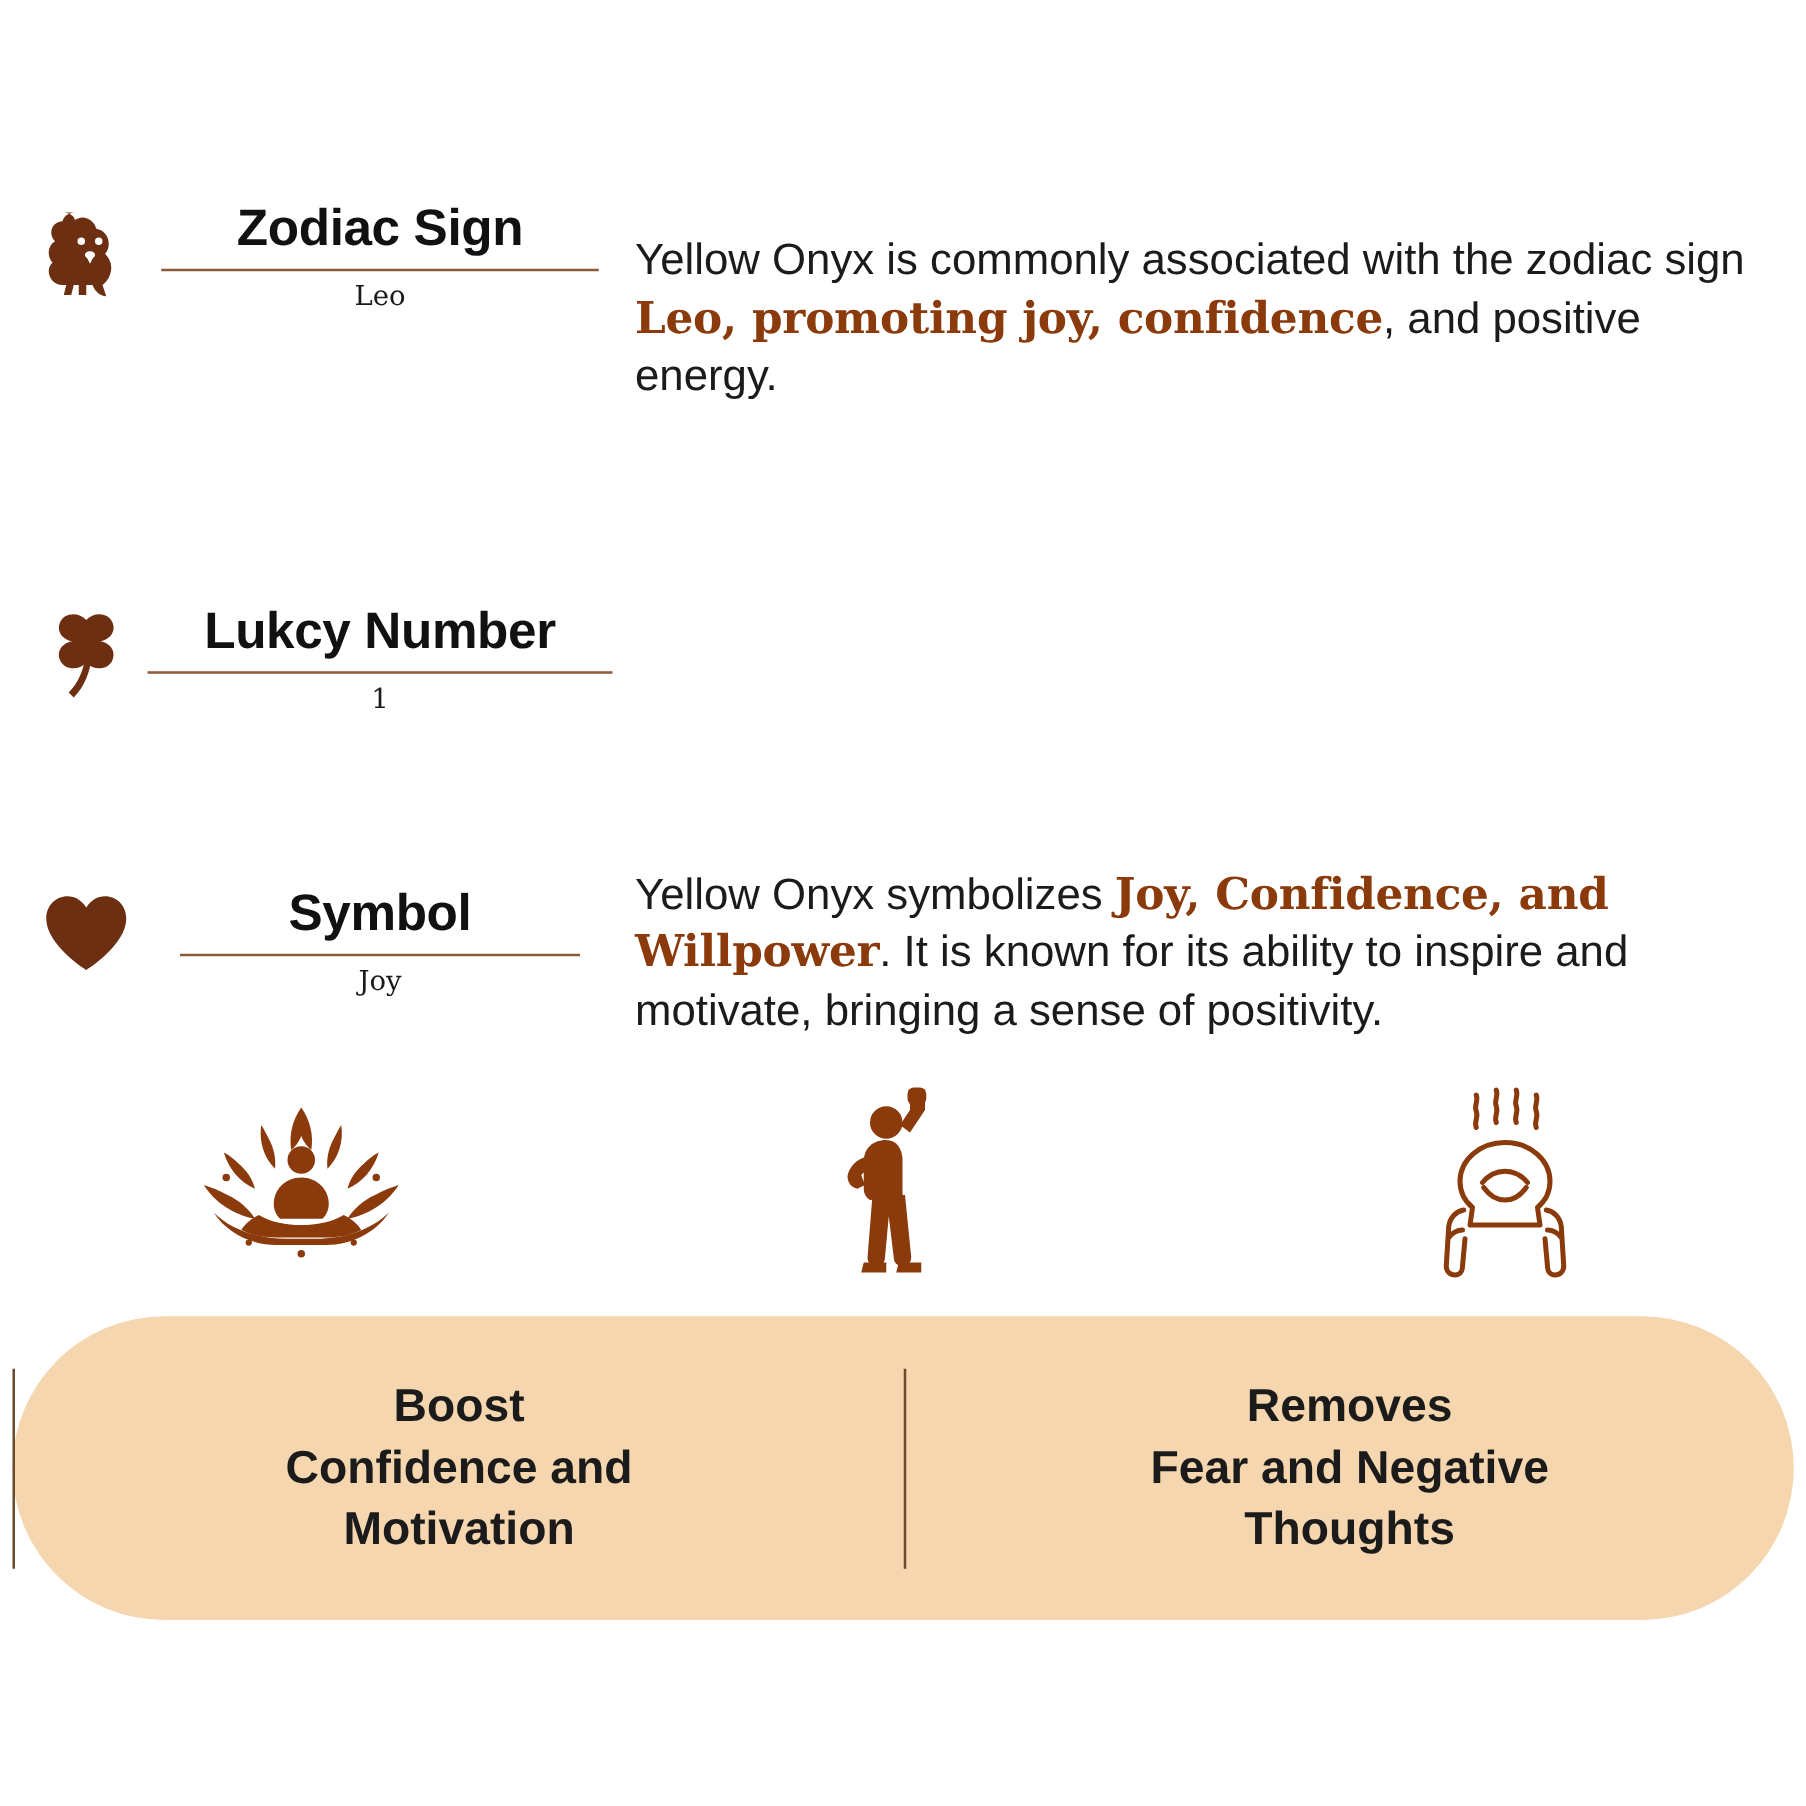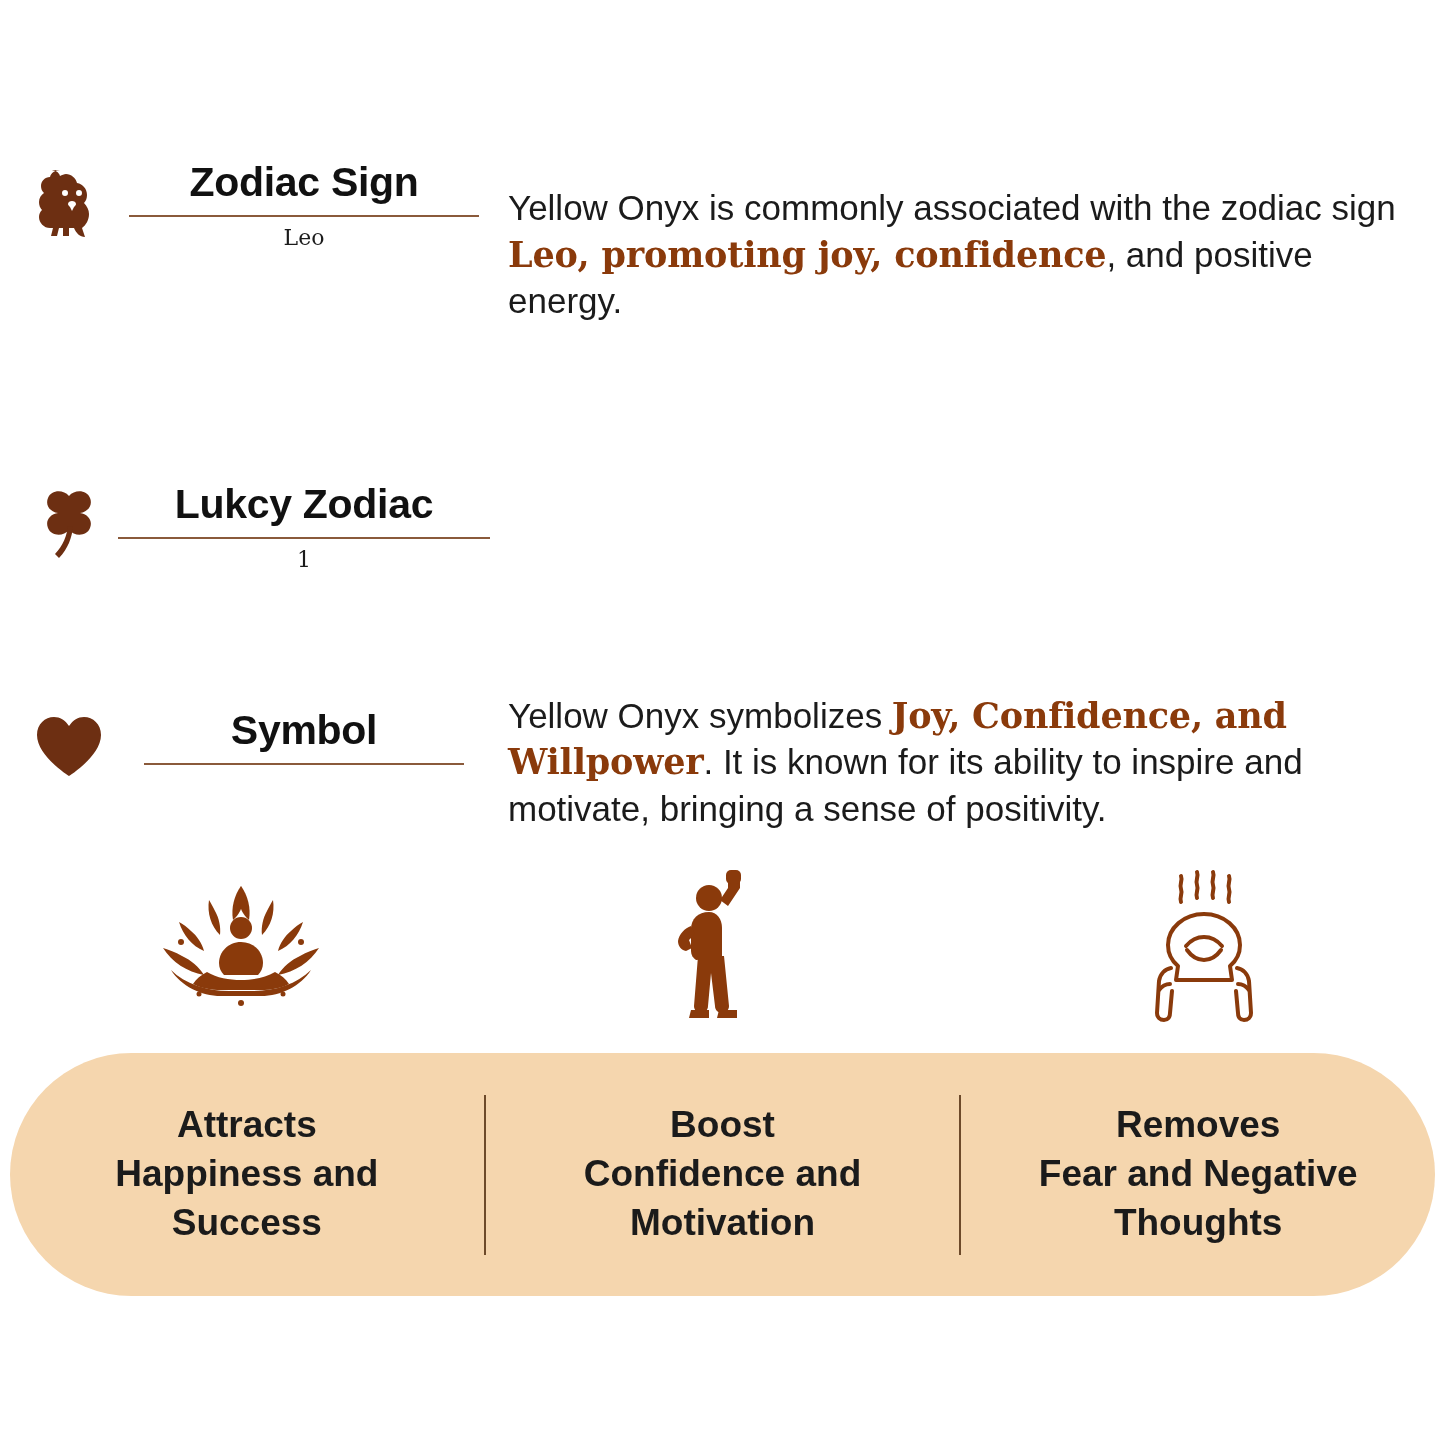--- a/index.html
+++ b/index.html
@@ -182,35 +182,36 @@
 
     <div class="attr-row" id="row-lucky">
       <div class="attr-left">
         <div class="attr-icon">
           <svg width="70" height="74" viewBox="0 0 70 74" fill="currentColor" aria-hidden="true">
             <path d="M35 8c-6-7-18-6-21 2-3 7 2 14 10 15-8 1-13 8-10 15 3 8 15 9 21 2 6 7 18 6 21-2 3-7-2-14-10-15 8-1 13-8 10-15-3-8-15-9-21-2z"></path>
             <path d="M34 38c-1 9-5 20-13 28l4 4c9-9 13-21 14-31z"></path>
           </svg>
         </div>
         <div class="attr-labels">
-          <div class="attr-title">Lukcy Zodiac</div>
+          <div class="attr-title">Lukcy Number</div>
           <div class="attr-value">1</div>
         </div>
       </div>
     </div>
 
     <div class="attr-row" id="row-symbol">
       <div class="attr-left">
         <div class="attr-icon">
           <svg width="72" height="64" viewBox="0 0 72 64" fill="currentColor" aria-hidden="true">
             <path d="M36 62S4 42 4 21C4 10 12 3 21 3c6 0 11 3 15 9 4-6 9-9 15-9 9 0 17 7 17 18 0 21-32 41-32 41z"></path>
           </svg>
         </div>
         <div class="attr-labels">
           <div class="attr-title">Symbol</div>
+          <div class="attr-value">Joy</div>
         </div>
       </div>
       <div class="attr-right">
         <p class="attr-text">Yellow Onyx symbolizes <b>Joy, Confidence, and Willpower</b>. It is known for its ability to inspire and motivate, bringing a sense of positivity.</p>
       </div>
     </div>
   </div>
 
   <div class="benefits-icons">
     <div class="benefit-icon-cell">
@@ -271,20 +272,19 @@
 
         <path d="M42 100c-6 1-11 6-12 13l-2 32c0 4 3 7 7 7s6-3 6-7l2-22"></path>
         <path d="M108 100c6 1 11 6 12 13l2 32c0 4-3 7-7 7s-6-3-6-7l-2-22"></path>
         <path d="M30 122c3-4 7-6 11-6"></path>
         <path d="M120 122c-3-4-7-6-11-6"></path>
       </svg>
     </div>
   </div>
 
   <div class="benefits-bar">
-    <div class="benefit-cell">Attracts<br>Happiness and<br>Success</div>
     <div class="benefit-sep"></div>
     <div class="benefit-cell">Boost<br>Confidence and<br>Motivation</div>
     <div class="benefit-sep"></div>
     <div class="benefit-cell">Removes<br>Fear and Negative<br>Thoughts</div>
   </div>
 
 </div>
 
 </body></html>

